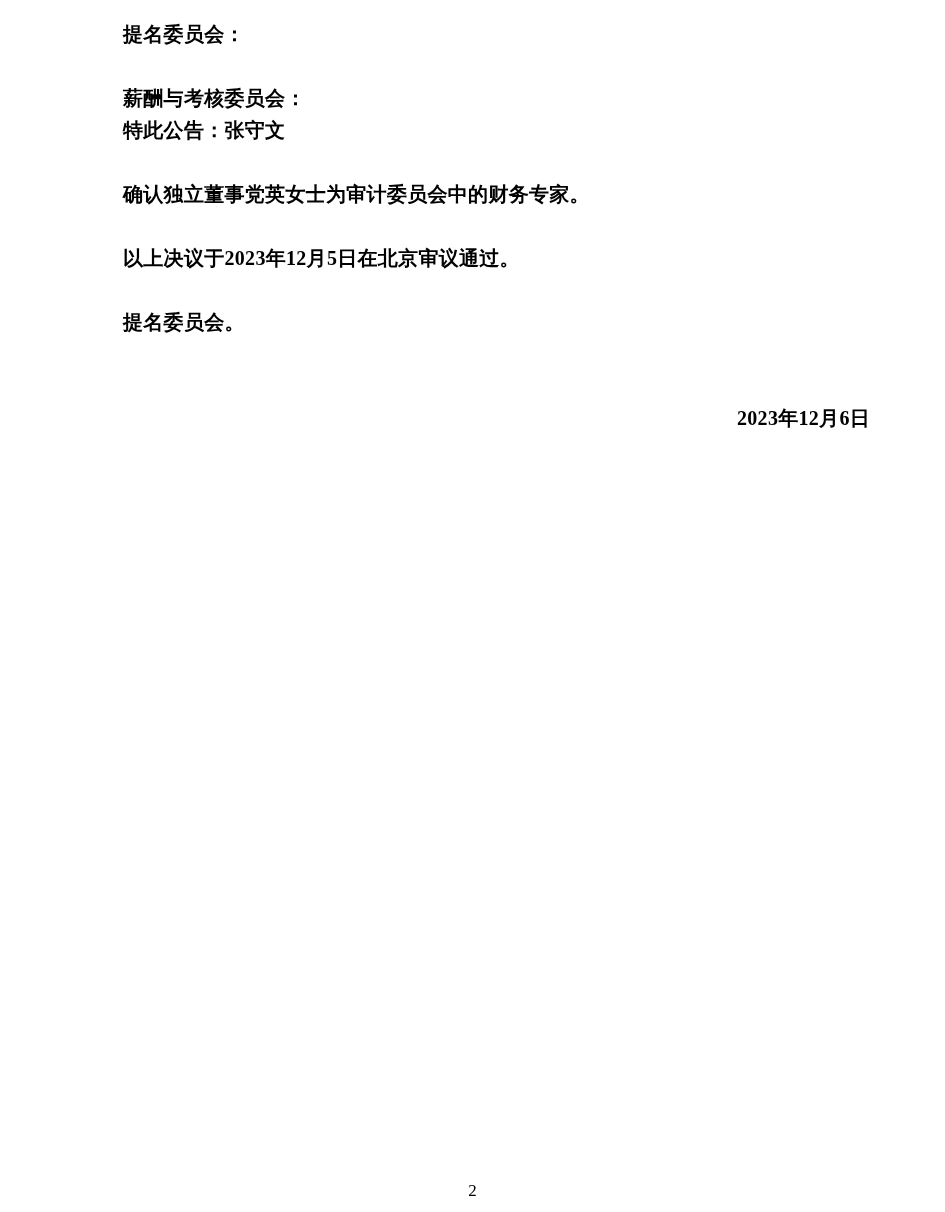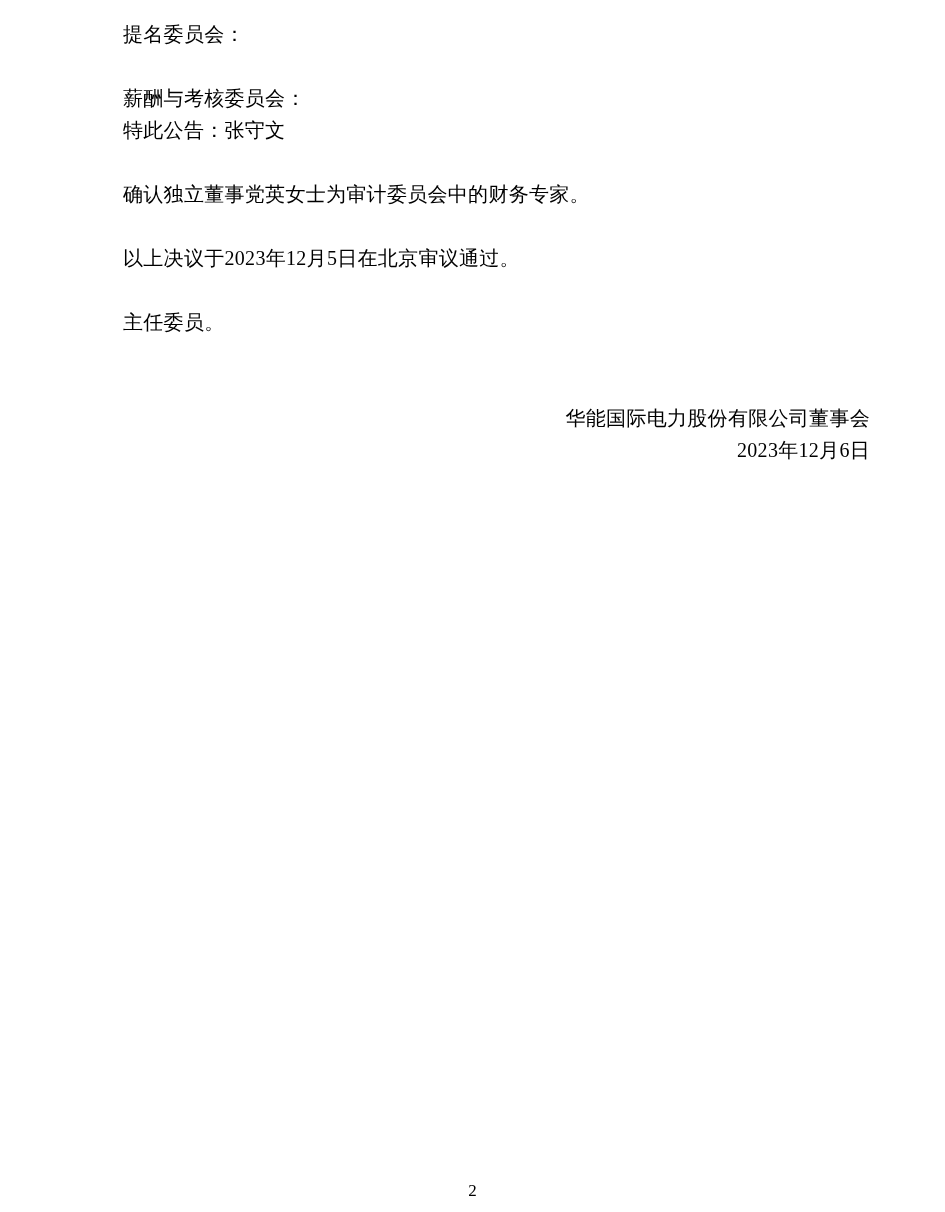--- a/index.html
+++ b/index.html
@@ -22,20 +22,21 @@
     left: 123px;
     right: 75px;
   }
   .line {
     margin: 0;
     font-size: 20px;
     line-height: 32px;
     height: 32px;
     white-space: pre;
     letter-spacing: 0.3px;
+    font-weight: bold;
   }
   .line.blank {
     
   }
   .line.right {
     text-align: right;
   }
   .page-number {
     position: absolute;
     left: 0;
@@ -62,24 +63,23 @@
     <p class="line blank"></p>
 
     <p class="line">确认独立董事党英女士为审计委员会中的财务专家。</p>
 
     <p class="line blank"></p>
 
     <p class="line">以上决议于2023年12月5日在北京审议通过。</p>
 
     <p class="line blank"></p>
 
-    <p class="line">主任委员。</p>
+    <p class="line">提名委员会。</p>
 
     <p class="line blank"></p>
     <p class="line blank"></p>
 
-    <p class="line right">华能国际电力股份有限公司董事会</p>
     <p class="line right">2023年12月6日</p>
 
   </div>
 
   <div class="page-number">2</div>
 </div>
 
 </body></html>

